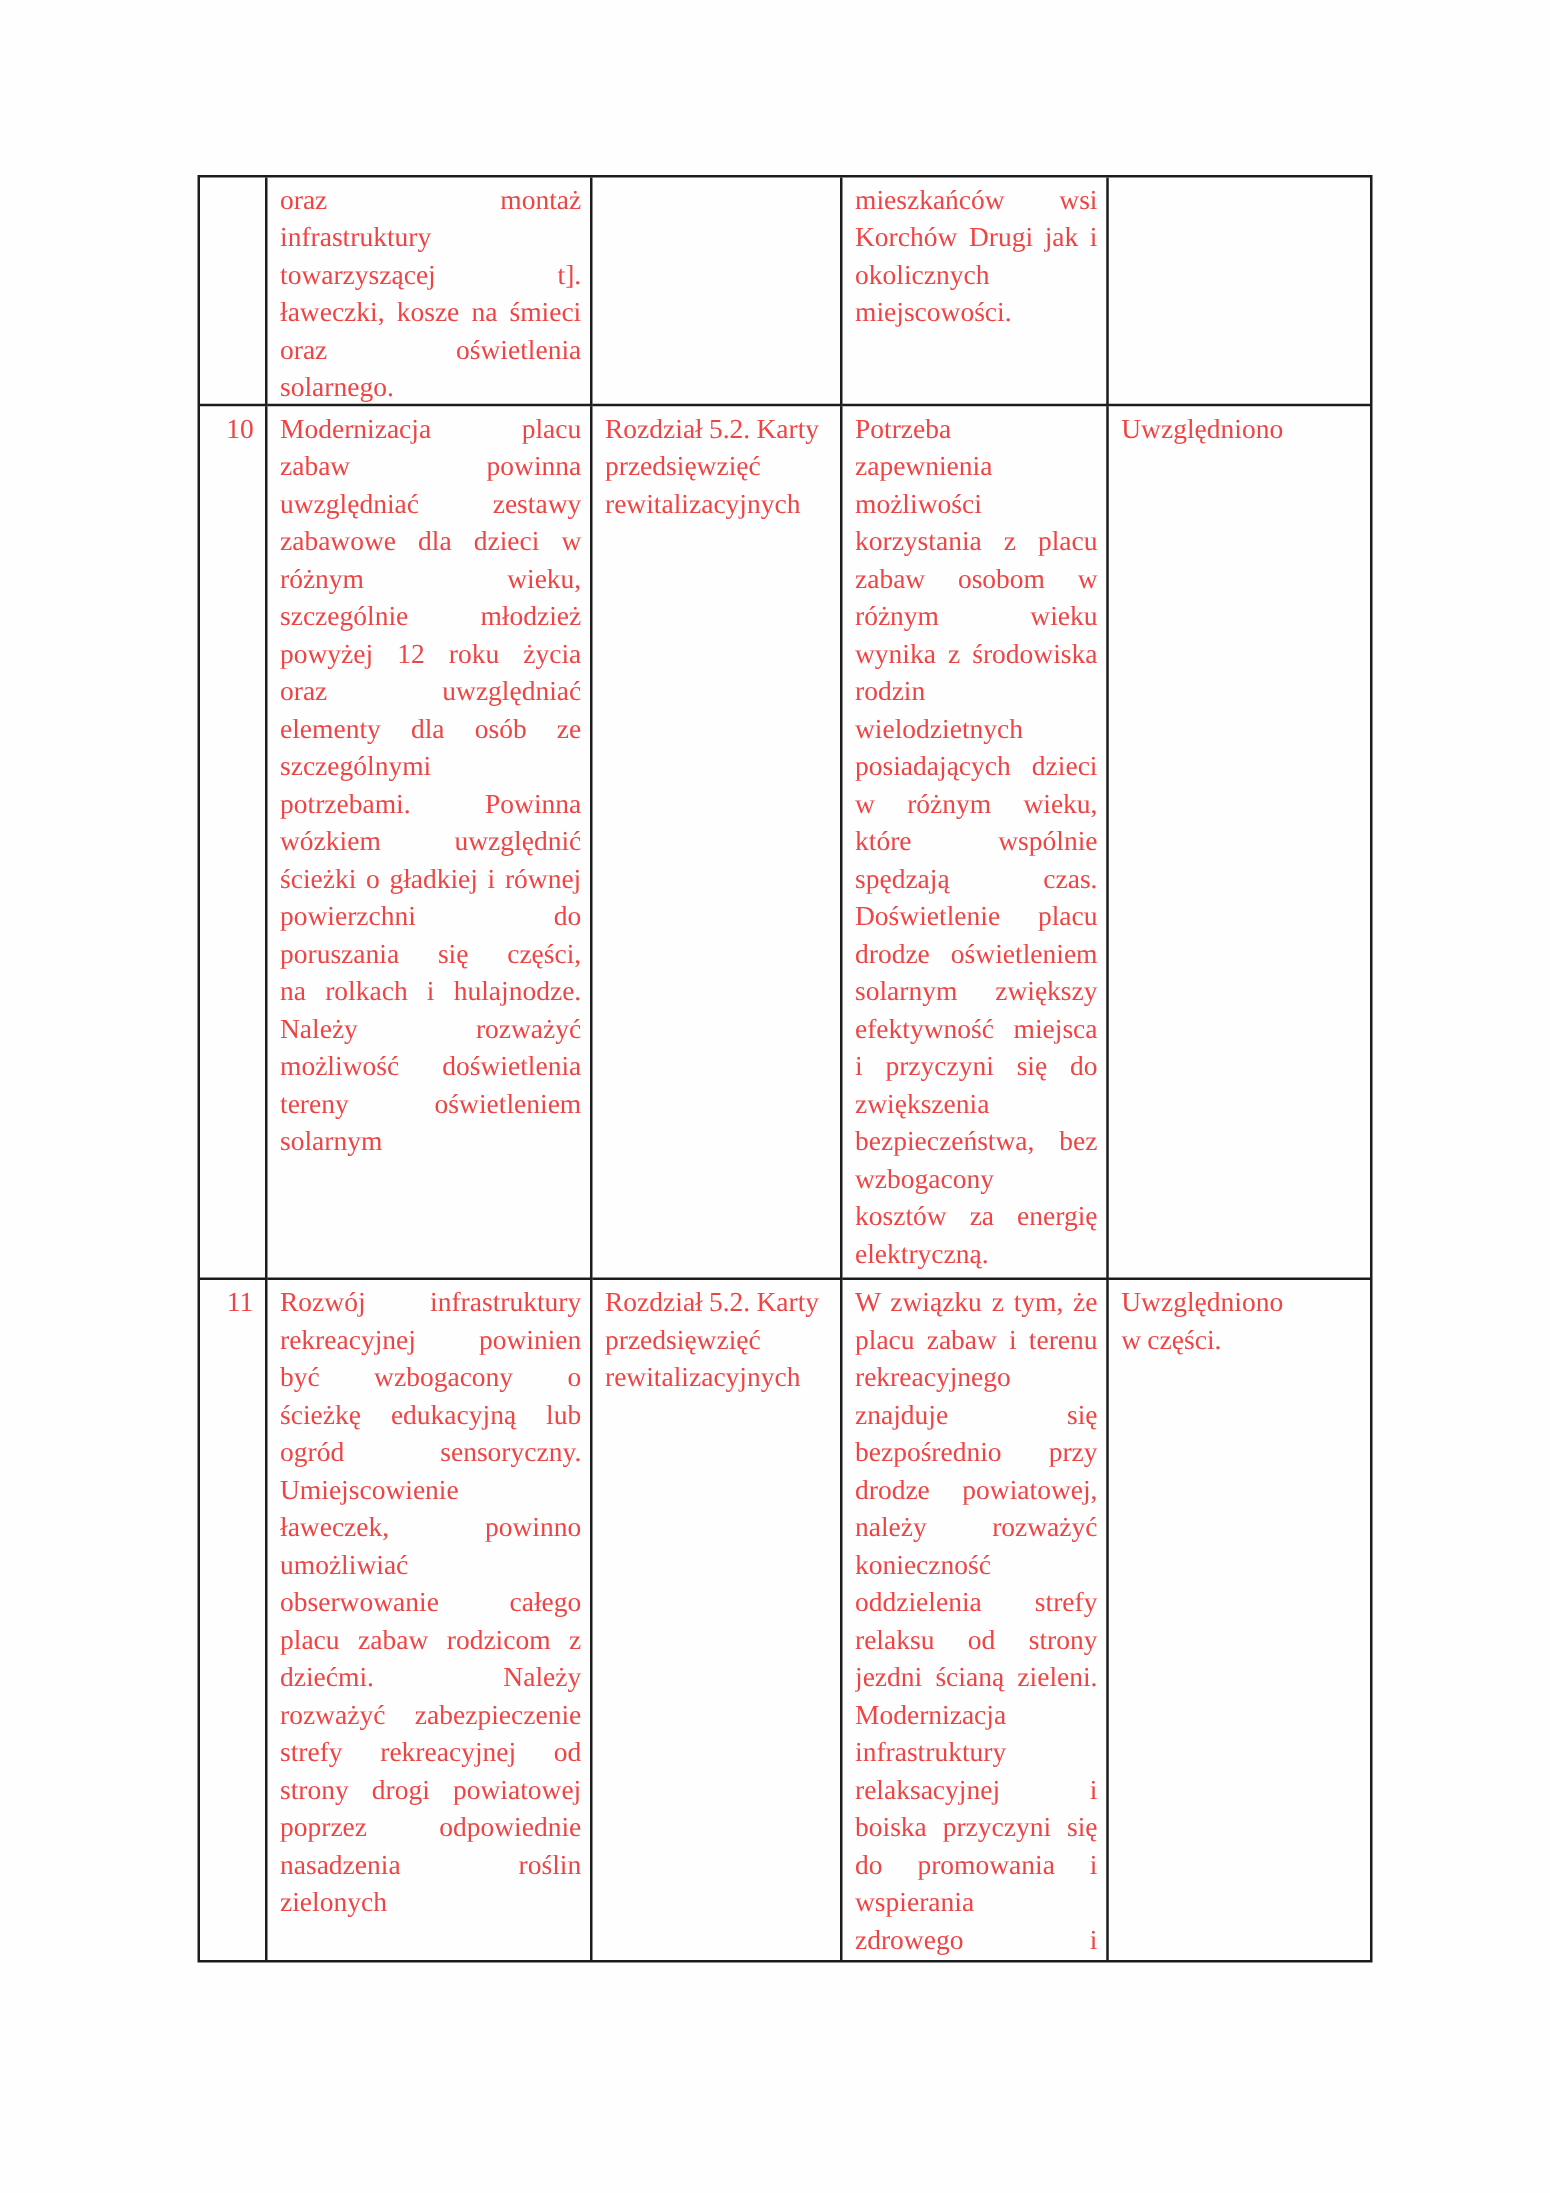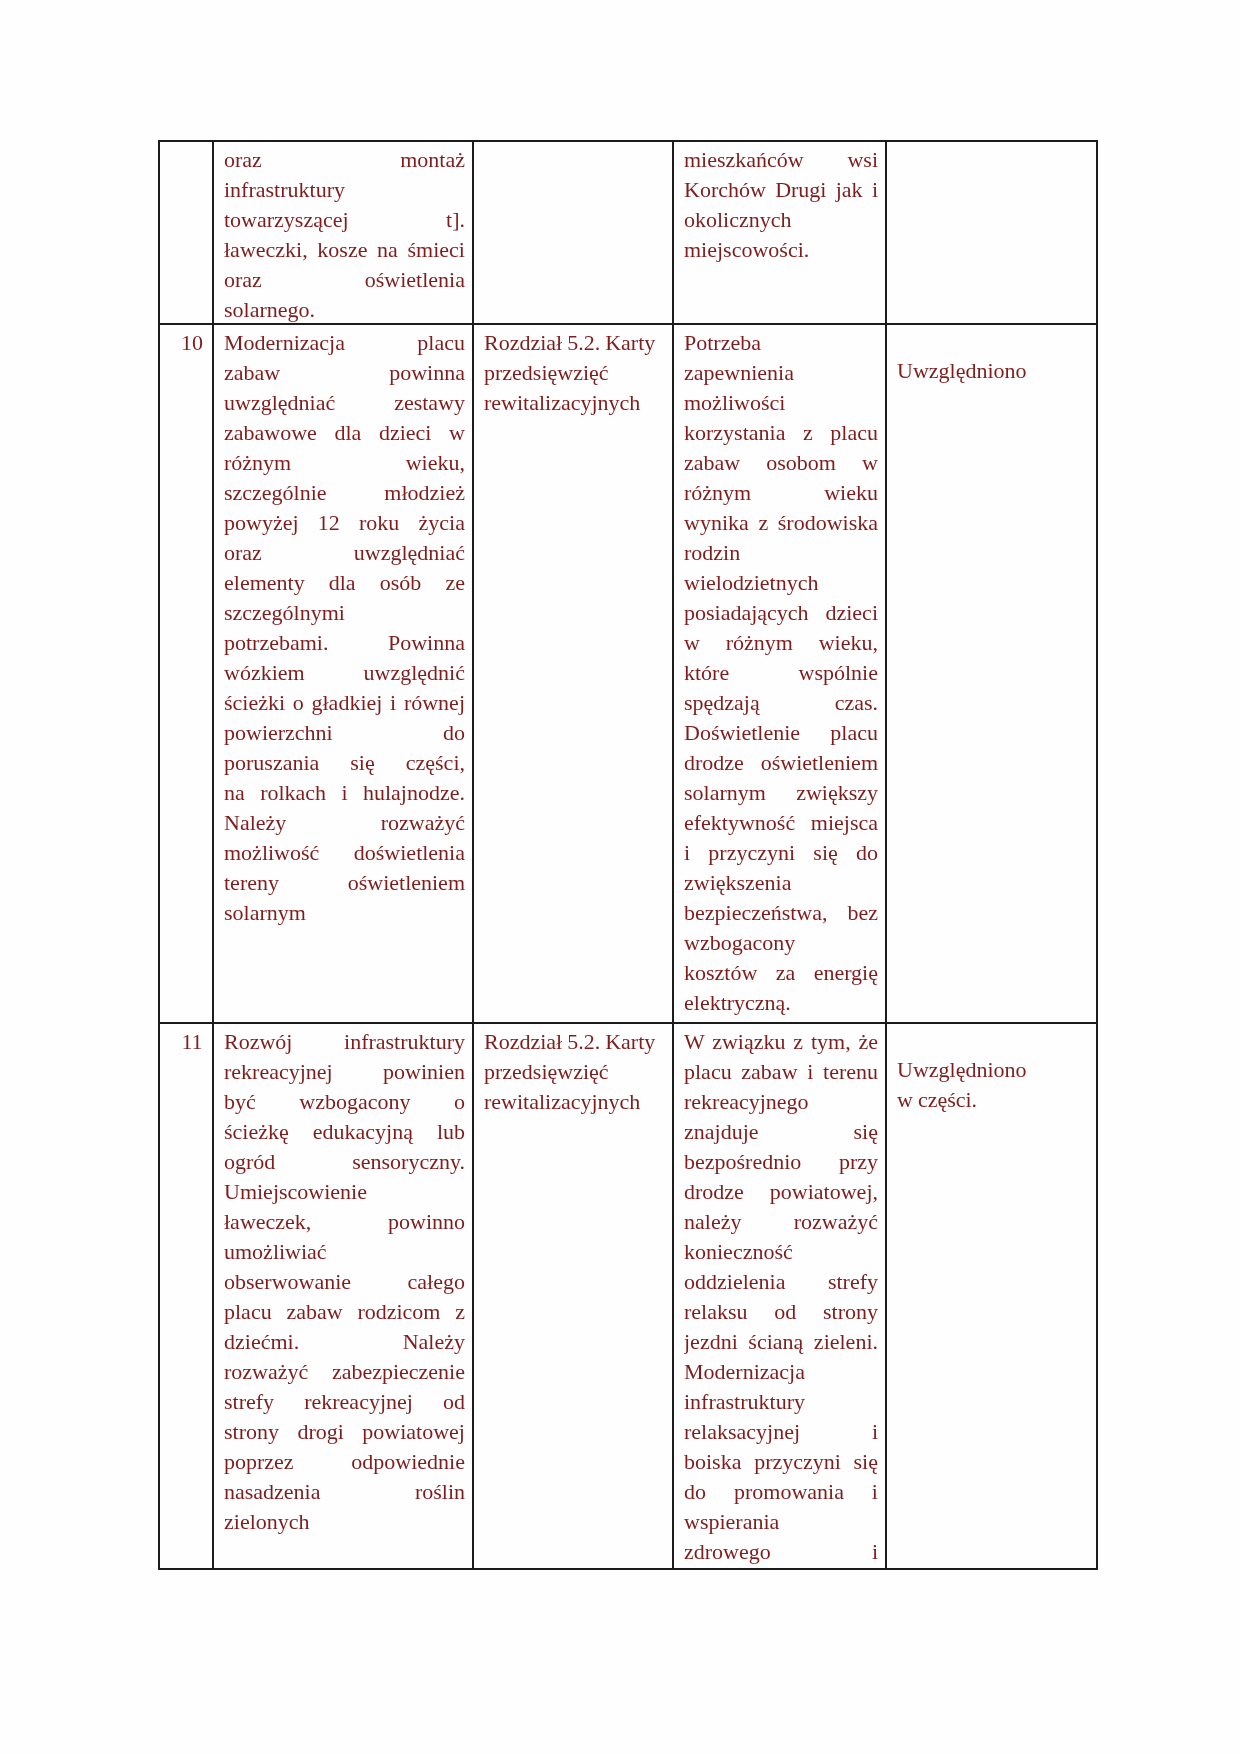--- a/index.html
+++ b/index.html
@@ -6,21 +6,21 @@
     margin: 0;
     padding: 0;
     background: #ffffff;
   }
   .page {
     position: relative;
     width: 1240px;
     height: 1754px;
     background: #fefefe;
     font-family: "Liberation Serif", "DejaVu Serif", serif;
-    color: #7f1d1d;
+    color: #ef4444;
     overflow: hidden;
   }
   .doc-table {
     position: absolute;
     left: 158px;
     top: 140px;
     width: 940px;
     height: 1430px;
     box-sizing: border-box;
     border: 2px solid #1c1c1c;
@@ -31,21 +31,21 @@
   .cell {
     box-sizing: border-box;
     border-right: 2px solid #1c1c1c;
     border-bottom: 2px solid #1c1c1c;
     padding: 3px 7px 0 10px;
     font-size: 22px;
     line-height: 30px;
     word-spacing: -0.5px;
     overflow: hidden;
   }
-  .cell.c5 { border-right: none; margin-top: 28px; }
+  .cell.c5 { border-right: none; }
   .cell.r3 { border-bottom: none; }
   .cell.num {
     padding-left: 12px;
     padding-right: 0;
     text-align: center;
   }
   .cell.chapter { padding-right: 3px; }
   .line {
     text-align: justify;
     text-align-last: left;

